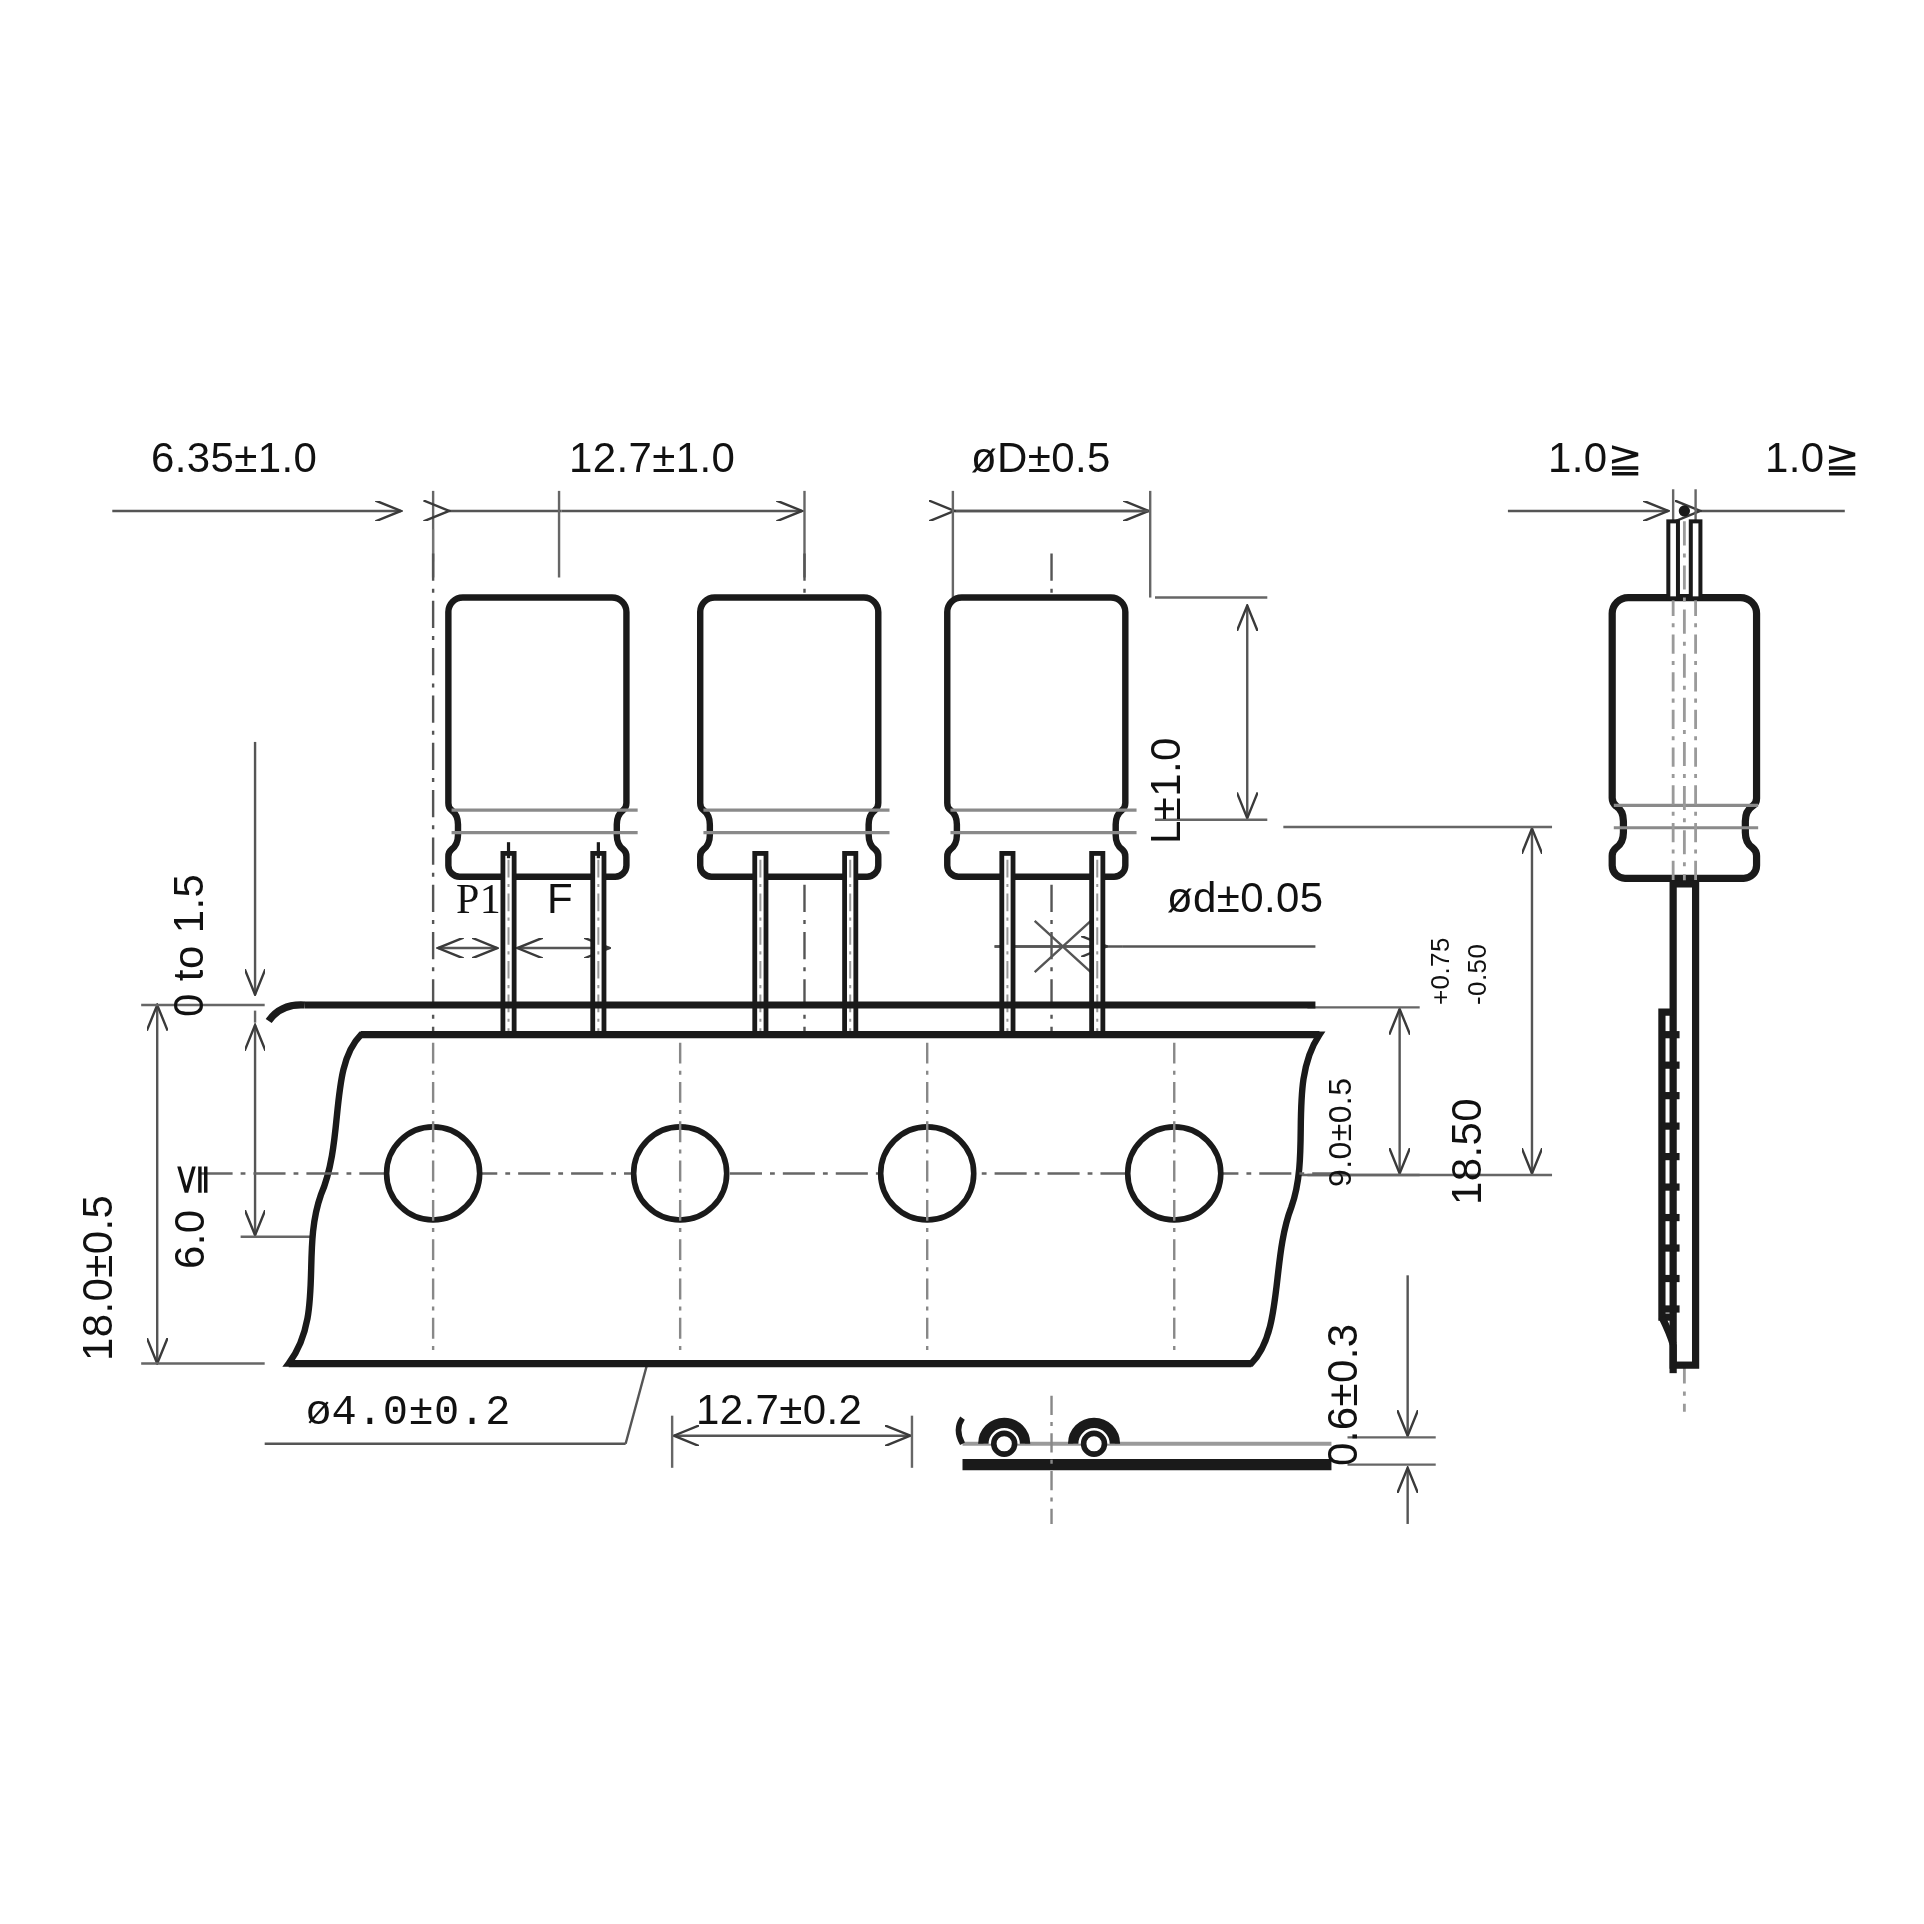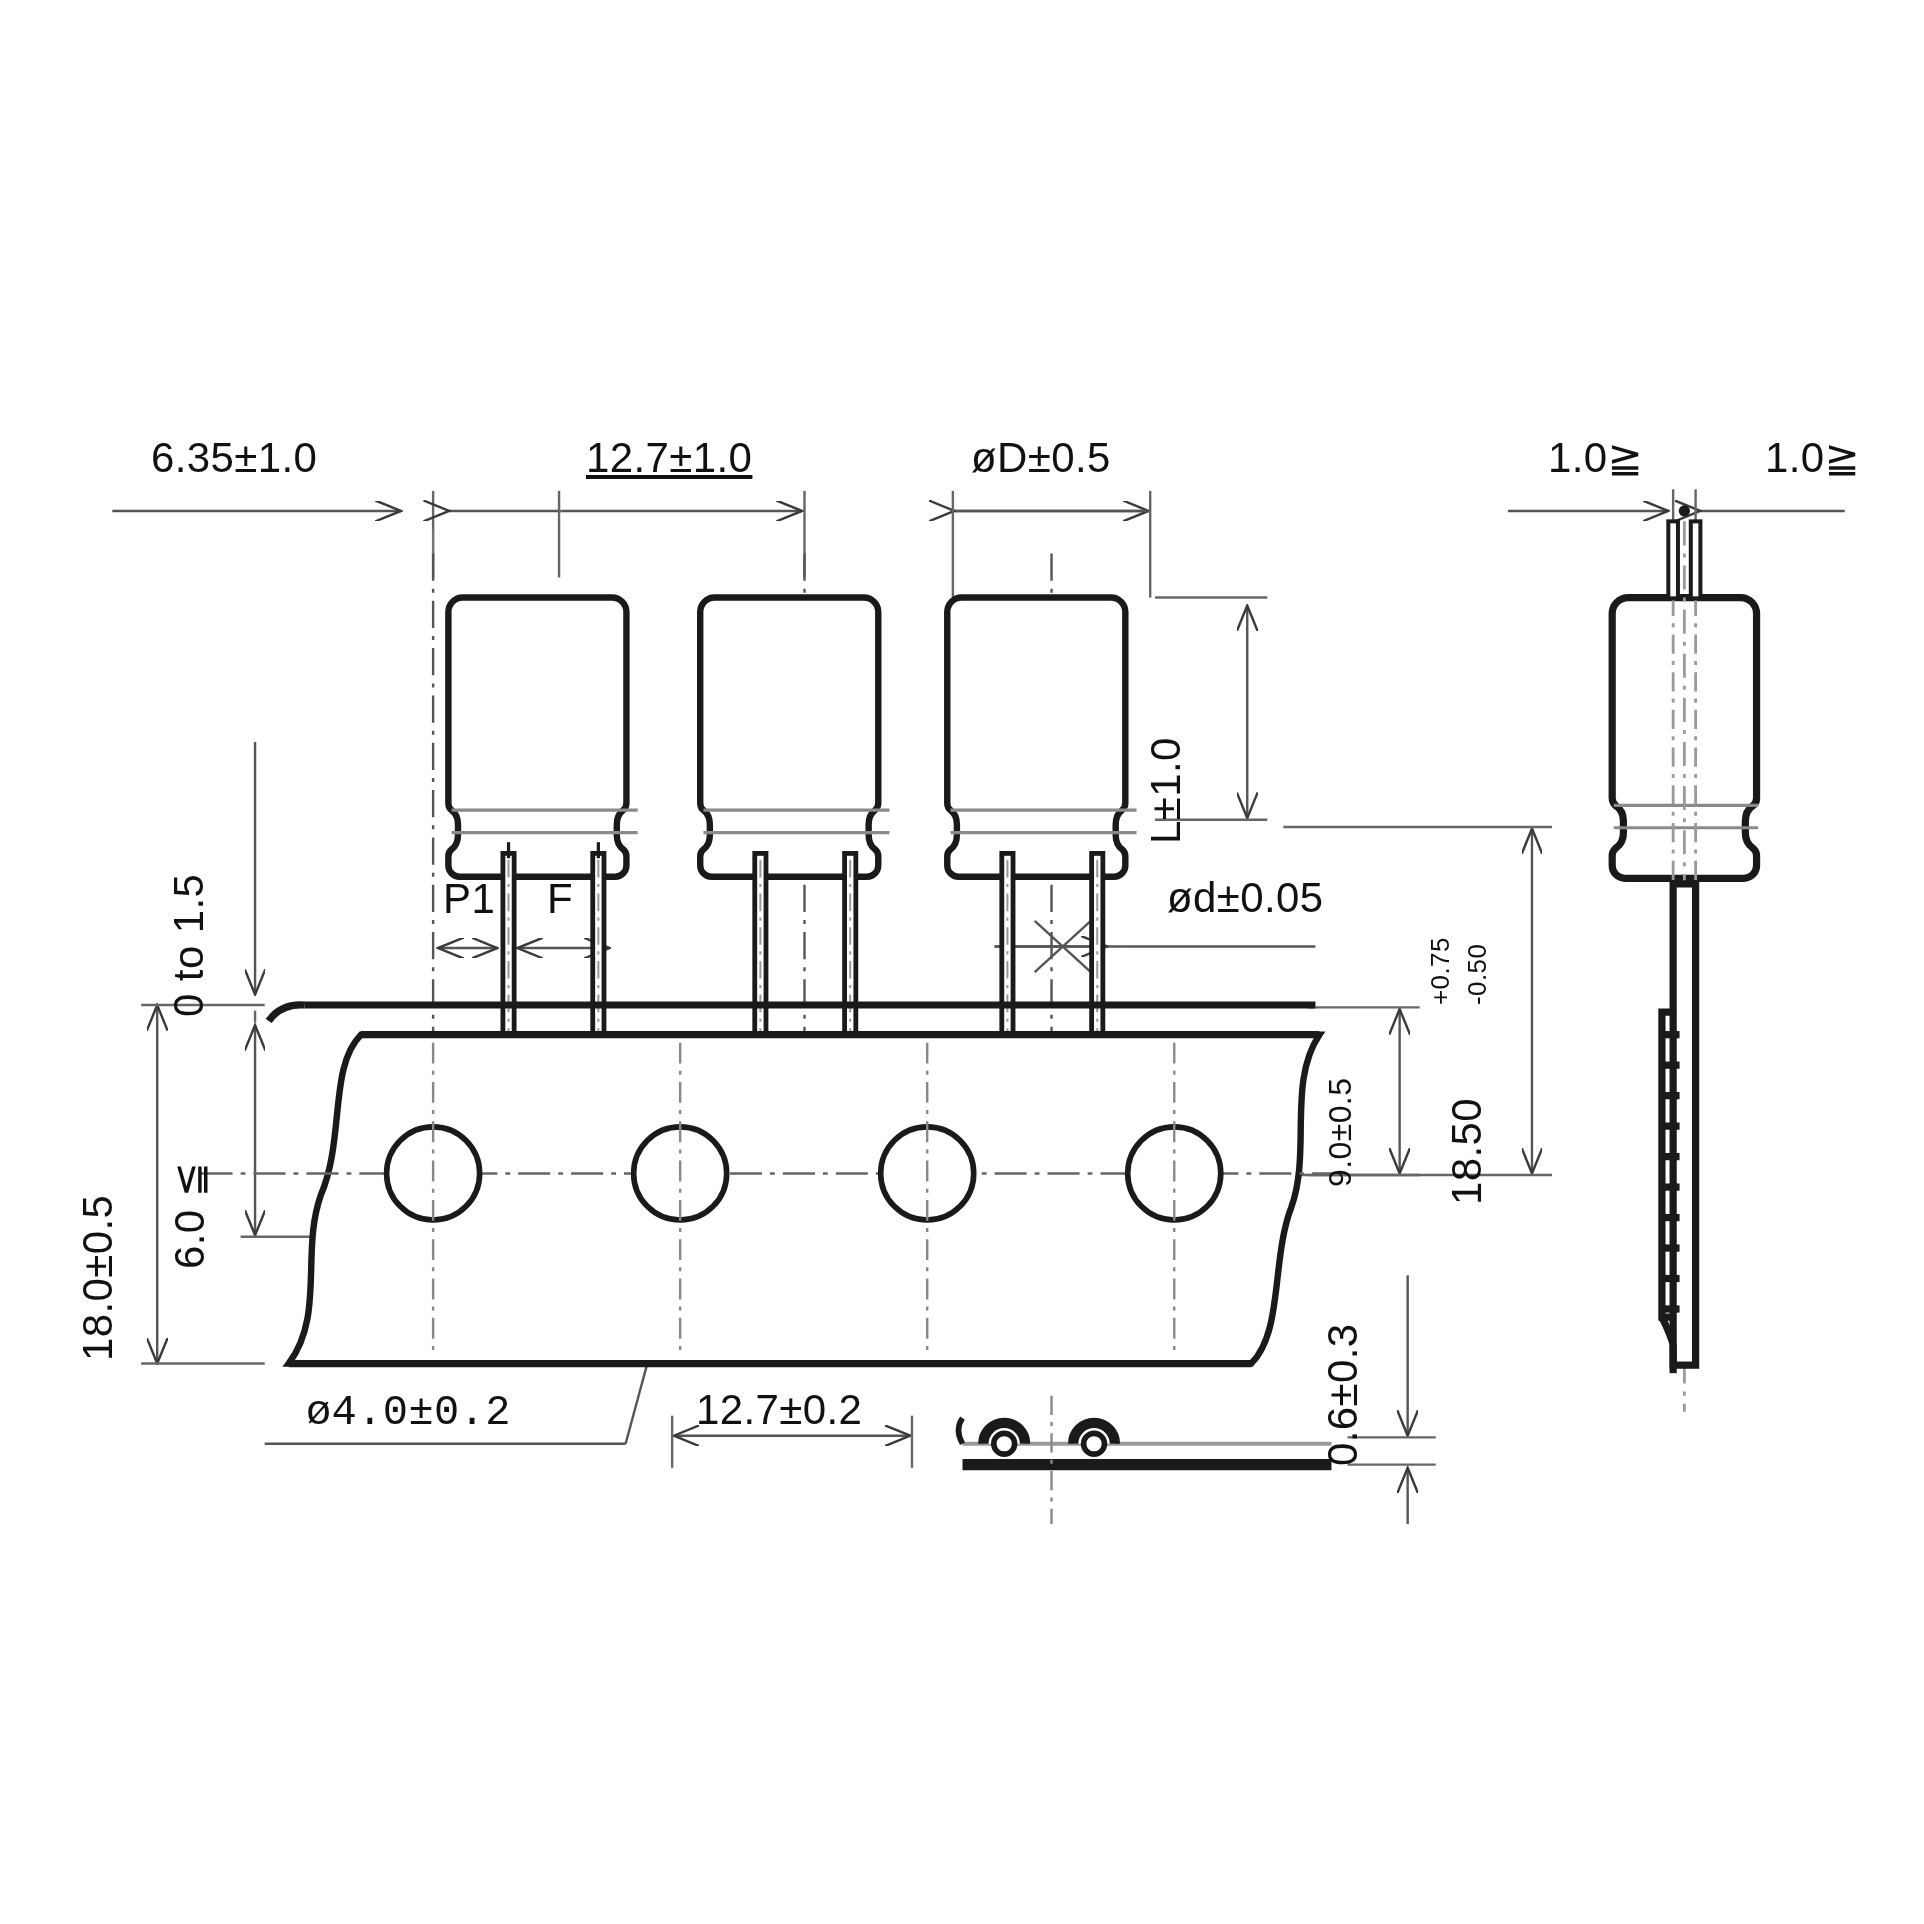--- a/index.html
+++ b/index.html
@@ -281,37 +281,37 @@
         <line x1="2072" y1="1632" x2="2094" y2="1632"></line>
       </g>
       <path d="M2072,1642 q10,20 14,34" fill="none" stroke="#1a1a1a" stroke-width="9"></path>
       <line x1="2086" y1="1676" x2="2086" y2="1712" stroke="#1a1a1a" stroke-width="9"></line>
     </g>
   </g>
 </svg>
 
 <div class="lbl sz-big" style="left:151px;top:437px;">6.35±1.0</div>
 
-<div class="lbl sz-big" style="left:586px;top:437px;text-decoration:underline;">12.7±1.0</div>
+<div class="lbl sz-big" style="left:569px;top:437px;">12.7±1.0</div>
 
 <div class="lbl sz-big" style="left:971px;top:437px;text-align:right;">øD±0.5</div>
 
 <div class="lbl sz-big" style="left:1548px;top:437px;">1.0≧</div>
 
 <div class="lbl sz-big" style="left:1765px;top:437px;">1.0≧</div>
 
 <div class="lbl sz-big rot90" style="left:1187px;top:802px;">L±1.0</div>
 
 <div class="lbl sz-big rot90" style="left:210px;top:975px;">0 to 1.5</div>
 
 <div class="lbl sz-big rot90" style="left:119px;top:1319px;">18.0±0.5</div>
 
 <div class="lbl sz-big rot90" style="left:211px;top:1227px;">6.0 ≦</div>
 
-<div class="lbl sz-big" style="left:443px;top:878px;">P1</div>
+<div class="lbl sz-big" style="left:456px;top:878px;font-family:Liberation Serif, serif;">P1</div>
 
 <div class="lbl sz-big" style="left:547px;top:878px;">F</div>
 
 <div class="lbl sz-big" style="left:1131px;top:877px;margin-left:36px;">ød±0.05</div>
 
 <div class="lbl sz-small rot90" style="left:1356px;top:1155px;">9.0±0.5</div>
 
 <div class="lbl sz-big rot90" style="left:1488px;top:1163px;">18.50</div>
 
 <div class="lbl sz-tiny rot90" style="left:1453px;top:979px;">+0.75</div>

